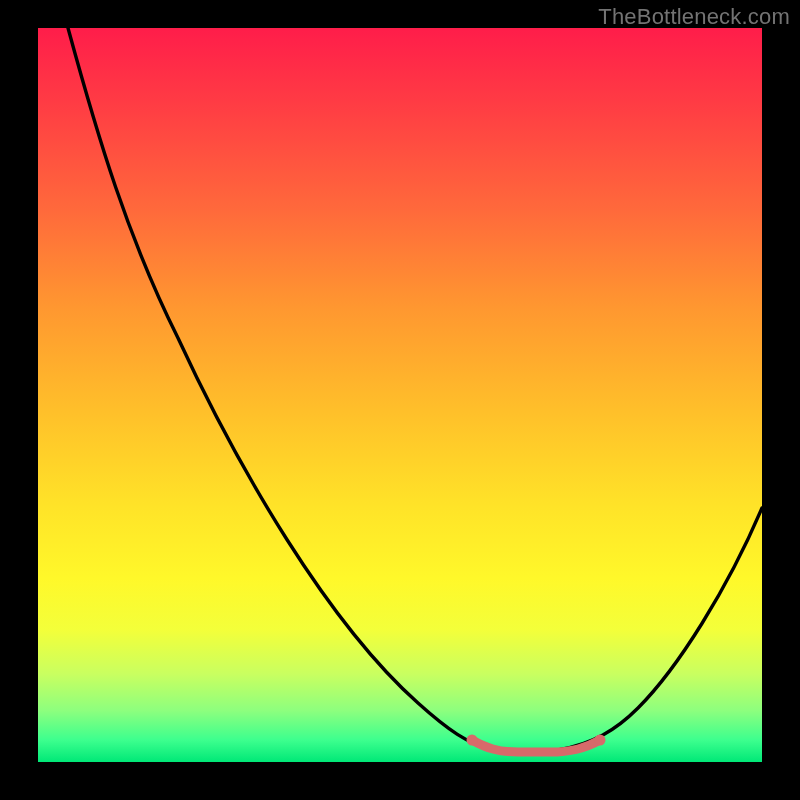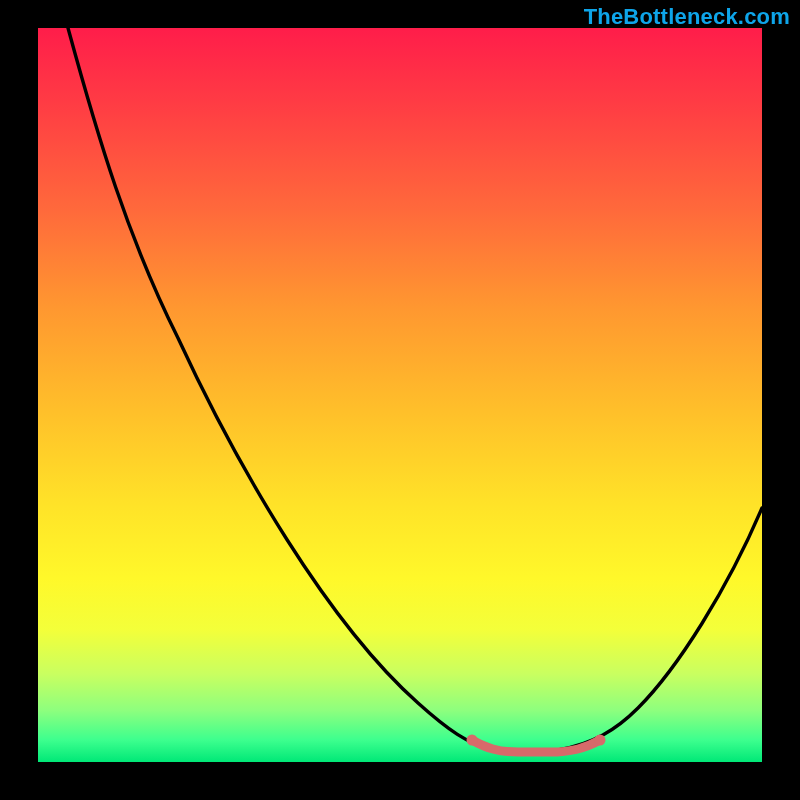--- a/index.html
+++ b/index.html
@@ -14,23 +14,23 @@
   .frame {
     position: relative;
     width: 800px;
     height: 800px;
     background: #000;
   }
   .watermark {
     position: absolute;
     top: 4px;
     right: 10px;
-    color: #0ea5e9;
+    color: #737373;
     font-size: 22px;
-    font-weight: 700;
+    font-weight: 400;
     letter-spacing: 0.2px;
     z-index: 5;
   }
   .plot-outer {
     position: absolute;
     left: 38px;
     top: 28px;
     width: 724px;
     height: 734px;
     background: #000;

